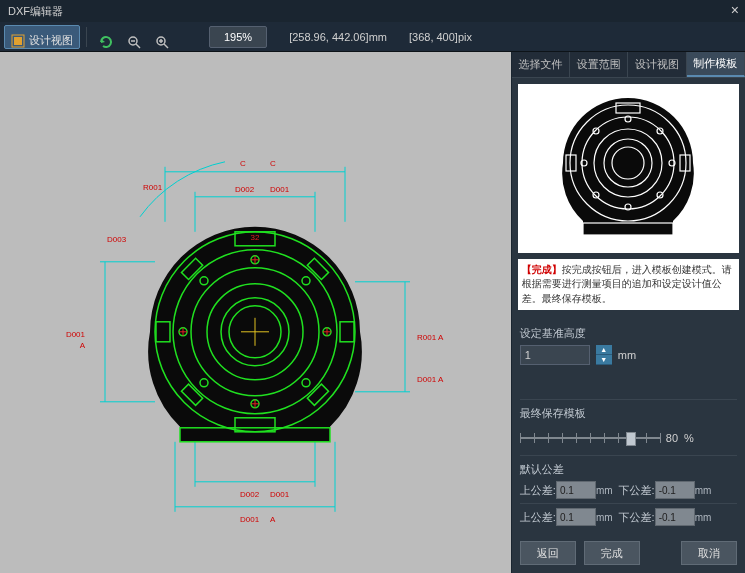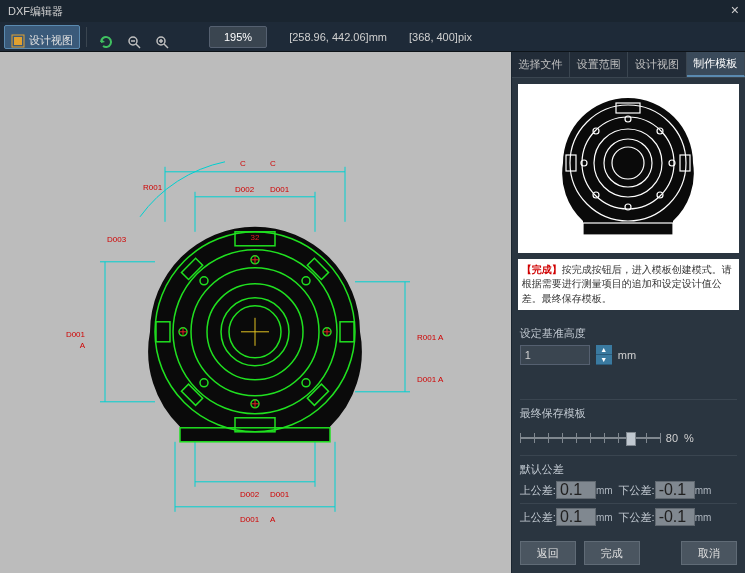--- a/index.html
+++ b/index.html
@@ -29,21 +29,21 @@
   .numin input { width: 70px; height: 20px; background: #3a4550; border: 1px solid #556070; color: #d0d0d0; font-size: 11px; padding: 0 4px; }
   .spinner { width: 16px; height: 20px; background: #3a7aa0; display: flex; flex-direction: column; }
   .spinner div { flex: 1; display: flex; align-items: center; justify-content: center; color: #fff; font-size: 7px; cursor: pointer; border-bottom: 1px solid #2a5a7a; }
   .slider-row { display: flex; align-items: center; gap: 6px; padding: 4px 0; }
   .slider { position: relative; width: 140px; height: 18px; }
   .slider .track { position: absolute; top: 8px; left: 0; right: 0; height: 2px; background: #808890; }
   .slider .tick { position: absolute; top: 4px; width: 1px; height: 10px; background: #808890; }
   .slider .thumb { position: absolute; top: 3px; width: 10px; height: 14px; background: #c0c8d0; border: 1px solid #808890; cursor: pointer; }
   .tolrow { display: flex; align-items: center; margin: 3px 0; }
   .tolrow label { color: #c0c8d0; font-size: 11px; }
-  .tolrow input { width: 40px; height: 18px; background: #808890; border: 1px solid #606870; color: #202020; font-size: 16px; padding: 0 3px; }
+  .tolrow input { width: 40px; height: 18px; background: #808890; border: 1px solid #606870; color: #202020; font-size: 10px; padding: 0 3px; }
   .tolrow .unit { font-size: 10px; color: #b0b8c0; margin-right: 6px; }
   .btns { margin-top: auto; padding: 8px; display: flex; gap: 8px; justify-content: flex-start; }
   .btn { width: 56px; height: 24px; background: #4a5560; color: #e0e0e0; font-size: 11px; border: 1px solid #606b76; display: flex; align-items: center; justify-content: center; cursor: pointer; }
   .btn:last-child { margin-left: auto; }
   hr.sep2 { border: none; border-top: 1px solid #3a4550; margin: 4px 0; }
 </style>
 </head>
 <body>
 
 <div class="titlebar">

